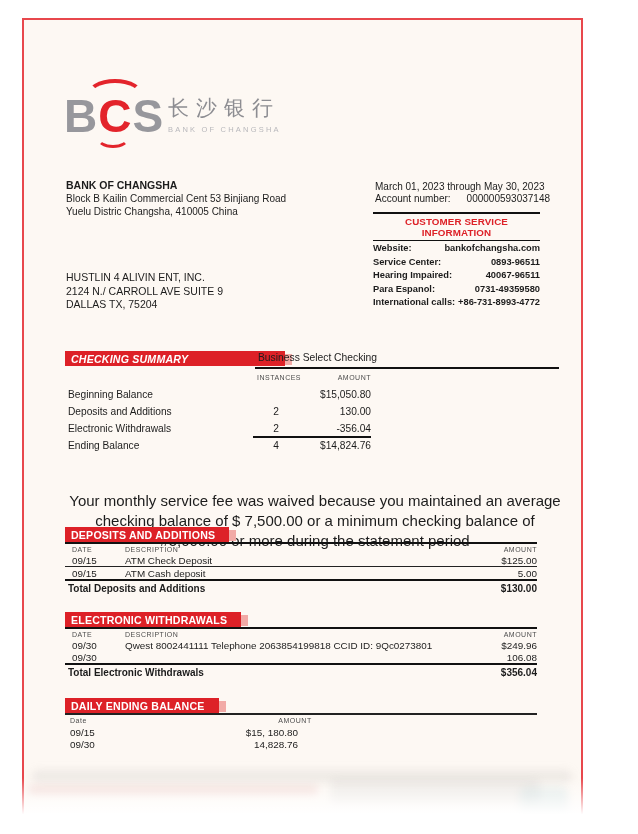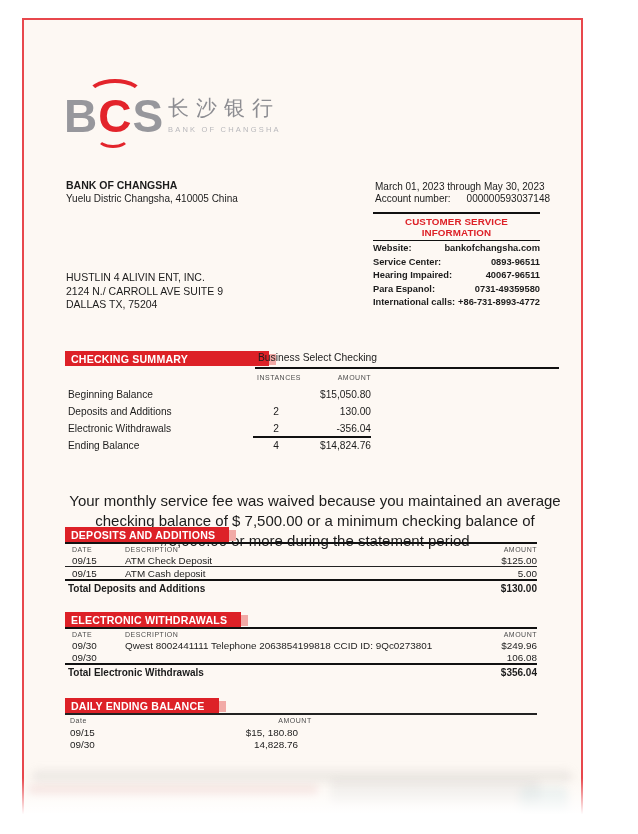--- a/index.html
+++ b/index.html
@@ -29,21 +29,21 @@
   .cs-title { border-top:2px solid #111; border-bottom:1.5px solid #111; color:#dd2127; font-weight:bold; font-size:9.8px; text-align:center; padding:2px 0 2px 0; letter-spacing:0.1px; }
   .cs-row { display:flex; justify-content:space-between; font-size:9.3px; font-weight:bold; line-height:12.6px; margin-top:1px; }
 
   .recipient { position:absolute; left:66px; top:271px; font-size:10.5px; line-height:13.5px; }
 
   
   .sec-bar { position:absolute; background:#dd2127; color:#ffffff; font-weight:bold; font-size:10.6px; line-height:14px; height:15px; padding:1px 14px 0 6px; letter-spacing:0.2px; white-space:nowrap; }
   .sec-bar::after { content:""; position:absolute; right:-7px; top:3px; width:7px; height:11px; background:#f2aaa6; }
 
   
-  .cks-bar { left:65px; top:351px; width:204px; }
+  .cks-bar { left:65px; top:351px; width:220px;font-style:italic; }
   .cks-subtitle { position:absolute; left:258px; top:352px; font-size:10.3px; }
   .cks-underline { position:absolute; left:255px; top:367px; width:304px; height:1.5px; background:#111; }
   .cks-colhead { position:absolute; top:374px; font-size:7px; color:#4d4d4d; letter-spacing:0.5px; }
   .cks-col-inst { left:257px; }
   .cks-col-amt { left:311px; width:60px; text-align:right; }
   .cks-row { position:absolute; left:68px; width:303px; font-size:10.2px; height:14px; }
   .cks-row .lbl { position:absolute; left:0; }
   .cks-row .inst { position:absolute; left:183px; width:50px; text-align:center; }
   .cks-row .amt { position:absolute; left:203px; width:100px; text-align:right; }
   .cks-line { position:absolute; left:253px; top:436px; width:118px; height:1.5px; background:#111; }
@@ -85,20 +85,21 @@
       <span class="arc-bottom"></span>
     </div>
     <div class="logo-names">
       <div class="logo-cn">长沙银行</div>
       <div class="logo-en">BANK OF CHANGSHA</div>
     </div>
   </div>
 
   <div class="bank-address">
     <div class="bname">BANK OF CHANGSHA</div>
+    <div>Block B Kailin Commercial Cent 53 Binjiang Road</div>
     <div>Yuelu Distric Changsha, 410005 China</div>
   </div>
 
   <div class="period-line">March 01, 2023 through May 30, 2023</div>
   <div class="account-line">
     <span>Account number:</span>
     <span class="num">000000593037148</span>
   </div>
 
   <div class="cs-box">

